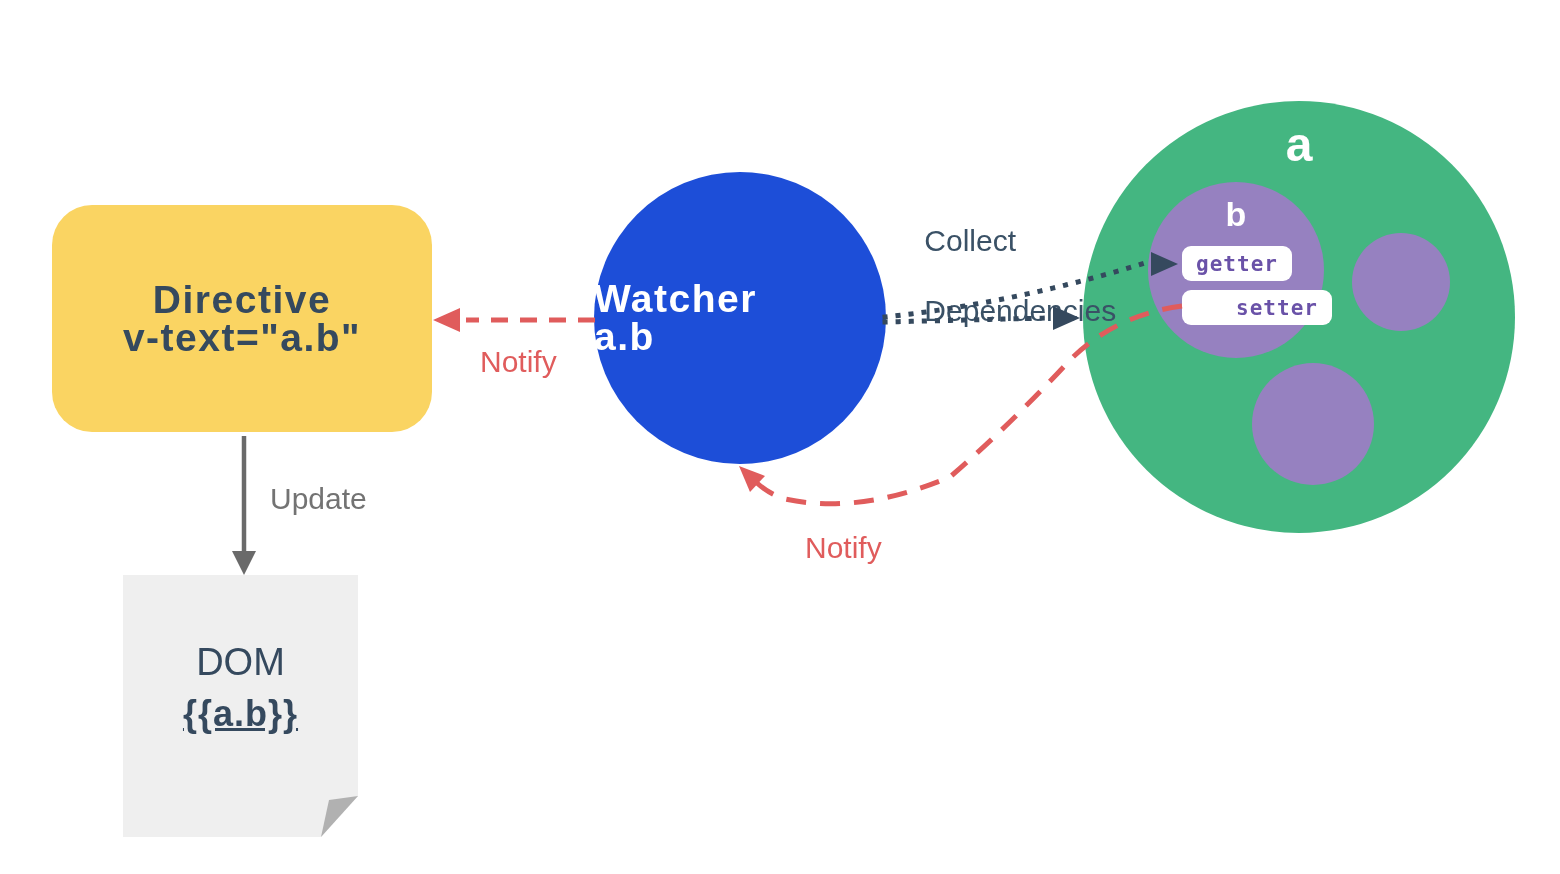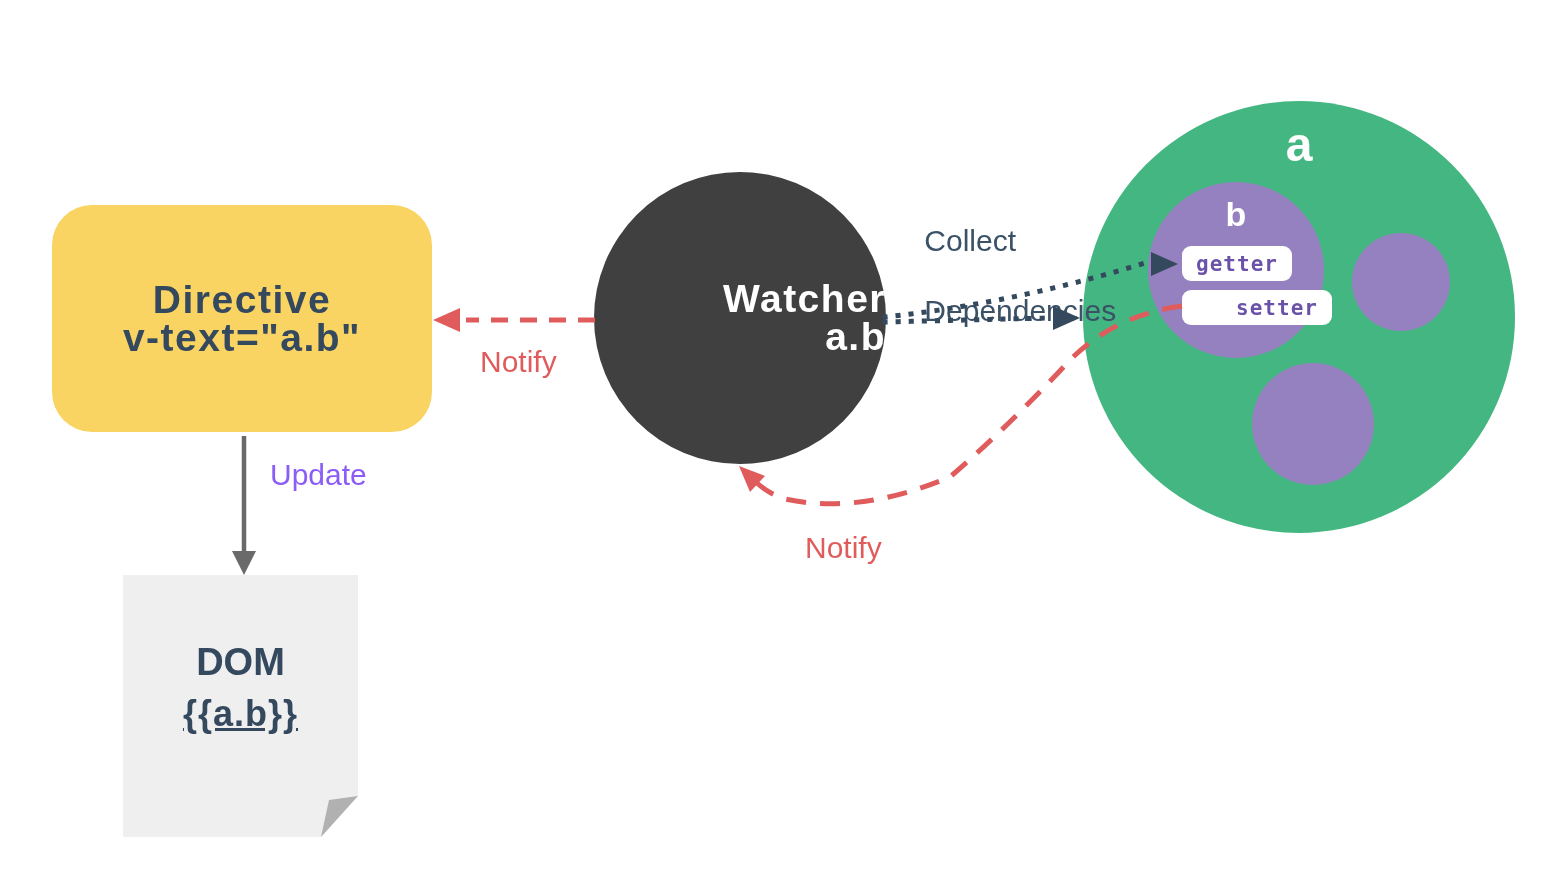--- a/index.html
+++ b/index.html
@@ -13,21 +13,21 @@
     background:#FAD462;border-radius:40px;
     display:flex;flex-direction:column;align-items:center;justify-content:center;
   }
   .mono{
     font-family:Liberation Sans, sans-serif;font-weight:bold;
     font-size:39px;line-height:38px;letter-spacing:1.5px;color:#35495E;
     white-space:pre;text-align:center;
   }
   .watcher-circle{
     position:absolute;left:594px;top:172px;width:292px;height:292px;border-radius:50%;
-    background:#404040;display:flex;flex-direction:column;align-items:flex-end;justify-content:center;
+    background:#1d4ed8;display:flex;flex-direction:column;align-items:flex-start;justify-content:center;
   }
   .watcher-circle .mono{color:#ffffff;}
   .data-circle{
     position:absolute;left:1083px;top:101px;width:432px;height:432px;border-radius:50%;
     background:#44B681;
   }
   .data-a-label{
     position:absolute;left:0;top:19px;width:100%;text-align:center;
     font-size:48px;font-weight:bold;color:#ffffff;line-height:50px;
   }
@@ -51,28 +51,28 @@
   .dep-circle.right{left:269px;top:132px;width:98px;height:98px;}
   .dep-circle.bottom{left:169px;top:262px;width:122px;height:122px;}
   
   .dom-page{
     position:absolute;left:123px;top:575px;width:235px;height:262px;background:#EFEFEF;
     clip-path:polygon(0 0,100% 0,100% calc(100% - 41px),calc(100% - 37px) 100%,0 100%);
   }
   .dom-text{
     position:absolute;left:0;top:62px;width:100%;text-align:center;color:#35495E;
   }
-  .dom-title{font-size:38px;font-weight:bold;line-height:51px;}
+  .dom-title{font-size:38px;font-weight:normal;line-height:51px;}
   .dom-code{font-size:36px;font-weight:bold;line-height:51px;letter-spacing:1px;text-decoration:underline;}
   
   .edge-label{position:absolute;font-size:30px;line-height:35px;white-space:pre;}
   .label-collect{left:891px;top:188px;color:#3A5166;}
   .label-notify-left{left:480px;top:344px;color:#E05C5C;}
   .label-notify-bottom{left:805px;top:530px;color:#E05C5C;}
-  .label-update{left:270px;top:457px;color:#8b5cf6;}
+  .label-update{left:270px;top:481px;color:#737373;}
   
   .arrow-layer{position:absolute;left:0;top:0;width:1560px;height:874px;pointer-events:none;}
 </style>
 </head>
 <body>
 
 <div class="canvas">
 
   <div class="directive-box">
     <div class="mono">Directive</div>

